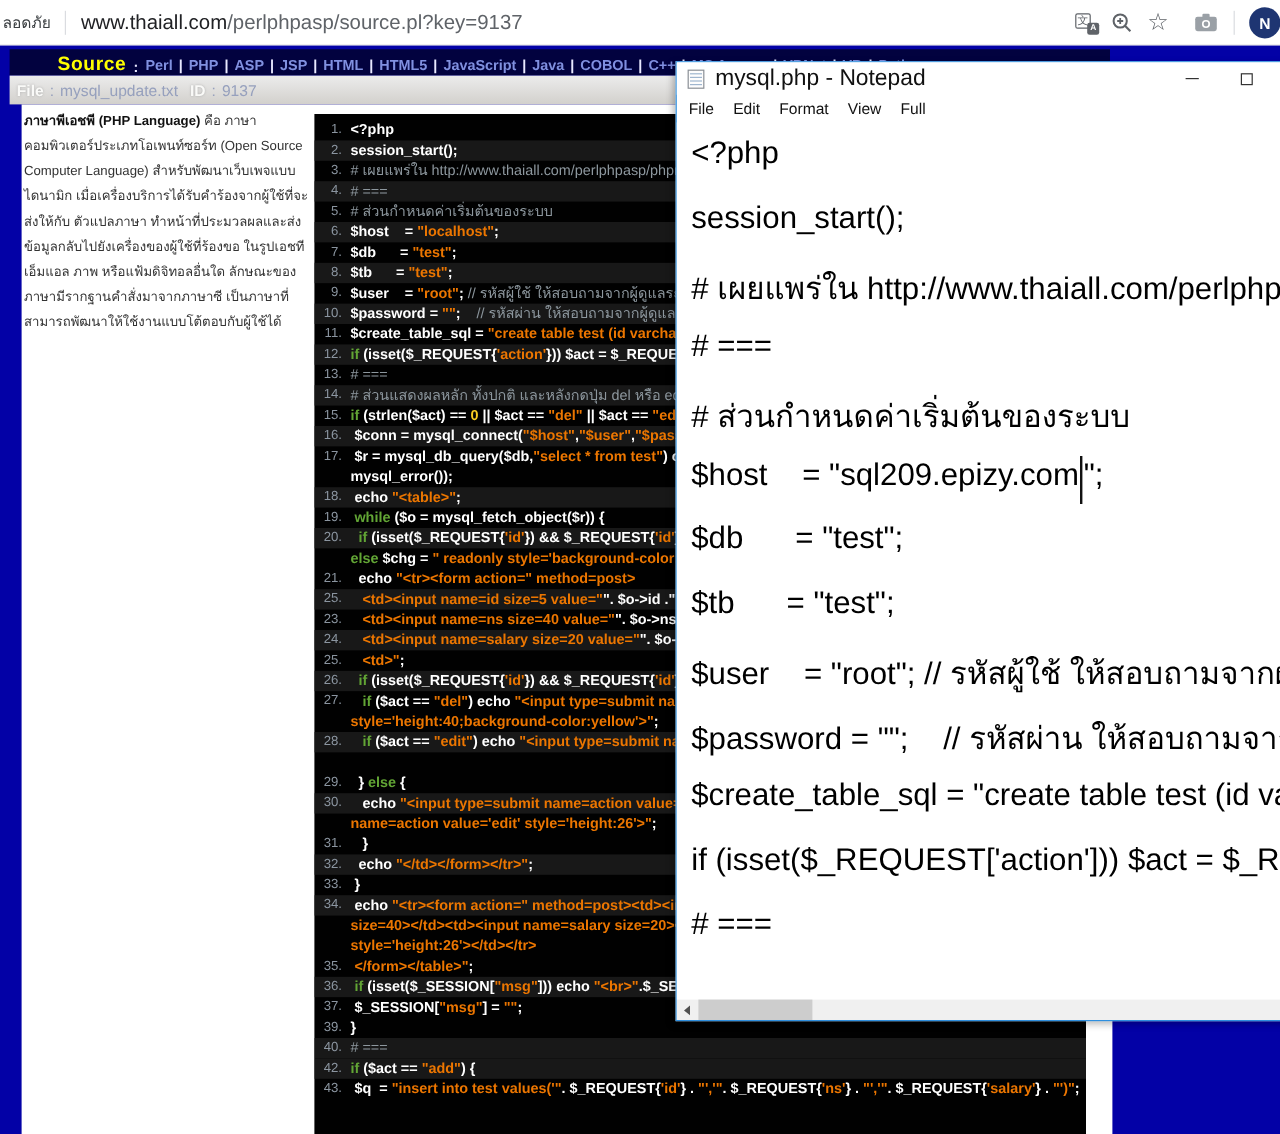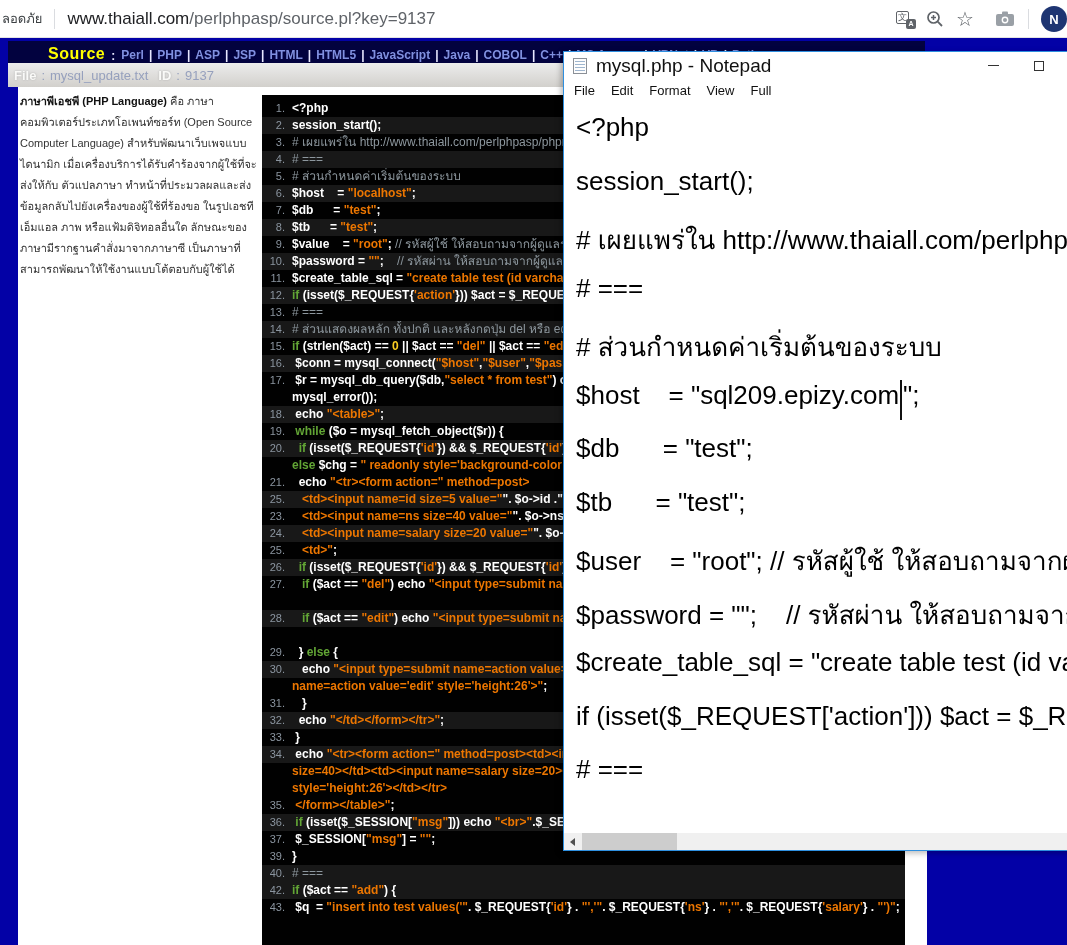--- a/index.html
+++ b/index.html
@@ -159,42 +159,42 @@
     <div id="codebox">
       <div id="code-rows">
           <div class="code-row"><span class="ln">1.</span><span class="ct"><span class="tok-p">&lt;?php</span></span></div>
           <div class="code-row stripe"><span class="ln">2.</span><span class="ct"><span class="tok-p">session_start();</span></span></div>
           <div class="code-row"><span class="ln">3.</span><span class="ct"><span class="tok-c"># เผยแพร่ใน http://www.thaiall.com/perlphpasp/phpmysqlnew.htm</span></span></div>
           <div class="code-row stripe"><span class="ln">4.</span><span class="ct"><span class="tok-c"># ===</span></span></div>
           <div class="code-row"><span class="ln">5.</span><span class="ct"><span class="tok-c"># ส่วนกำหนดค่าเริ่มต้นของระบบ</span></span></div>
           <div class="code-row stripe"><span class="ln">6.</span><span class="ct"><span class="tok-p">$host    = </span><span class="tok-s">"localhost"</span><span class="tok-p">;</span></span></div>
           <div class="code-row"><span class="ln">7.</span><span class="ct"><span class="tok-p">$db      = </span><span class="tok-s">"test"</span><span class="tok-p">;</span></span></div>
           <div class="code-row stripe"><span class="ln">8.</span><span class="ct"><span class="tok-p">$tb      = </span><span class="tok-s">"test"</span><span class="tok-p">;</span></span></div>
-          <div class="code-row"><span class="ln">9.</span><span class="ct"><span class="tok-p">$value    = </span><span class="tok-s">"root"</span><span class="tok-p">; </span><span class="tok-c">// รหัสผู้ใช้ ให้สอบถามจากผู้ดูแลระบบ</span></span></div>
+          <div class="code-row"><span class="ln">9.</span><span class="ct"><span class="tok-p">$user    = </span><span class="tok-s">"root"</span><span class="tok-p">; </span><span class="tok-c">// รหัสผู้ใช้ ให้สอบถามจากผู้ดูแลระบบ</span></span></div>
           <div class="code-row stripe"><span class="ln">10.</span><span class="ct"><span class="tok-p">$password = </span><span class="tok-s">""</span><span class="tok-p">;    </span><span class="tok-c">// รหัสผ่าน ให้สอบถามจากผู้ดูแลระบบ</span></span></div>
           <div class="code-row"><span class="ln">11.</span><span class="ct"><span class="tok-p">$create_table_sql = </span><span class="tok-s">"create table test (id varchar(5), ns varchar(40), salary int)"</span><span class="tok-p">;</span></span></div>
           <div class="code-row stripe"><span class="ln">12.</span><span class="ct"><span class="tok-k">if</span><span class="tok-p"> (isset($_REQUEST{</span><span class="tok-s">'action'</span><span class="tok-p">})) $act = $_REQUEST{</span><span class="tok-s">'action'</span><span class="tok-p">};</span></span></div>
           <div class="code-row"><span class="ln">13.</span><span class="ct"><span class="tok-c"># ===</span></span></div>
           <div class="code-row stripe"><span class="ln">14.</span><span class="ct"><span class="tok-c"># ส่วนแสดงผลหลัก ทั้งปกติ และหลังกดปุ่ม del หรือ edit</span></span></div>
           <div class="code-row"><span class="ln">15.</span><span class="ct"><span class="tok-k">if</span><span class="tok-p"> (strlen($act) == </span><span class="tok-l">0</span><span class="tok-p"> || $act == </span><span class="tok-s">"del"</span><span class="tok-p"> || $act == </span><span class="tok-s">"edit"</span><span class="tok-p">) {</span></span></div>
           <div class="code-row stripe"><span class="ln">16.</span><span class="ct"><span class="tok-p"> $conn = mysql_connect(</span><span class="tok-s">"$host"</span><span class="tok-p">,</span><span class="tok-s">"$user"</span><span class="tok-p">,</span><span class="tok-s">"$password"</span><span class="tok-p">);</span></span></div>
           <div class="code-row"><span class="ln">17.</span><span class="ct"><span class="tok-p"> $r = mysql_db_query($db,</span><span class="tok-s">"select * from test"</span><span class="tok-p">) or die(</span></span></div>
           <div class="code-row"><span class="ln"></span><span class="ct"><span class="tok-p">mysql_error());</span></span></div>
           <div class="code-row stripe"><span class="ln">18.</span><span class="ct"><span class="tok-p"> echo </span><span class="tok-s">"&lt;table&gt;"</span><span class="tok-p">;</span></span></div>
           <div class="code-row"><span class="ln">19.</span><span class="ct"><span class="tok-p"> </span><span class="tok-k">while</span><span class="tok-p"> ($o = mysql_fetch_object($r)) {</span></span></div>
           <div class="code-row stripe"><span class="ln">20.</span><span class="ct"><span class="tok-p">  </span><span class="tok-k">if</span><span class="tok-p"> (isset($_REQUEST{</span><span class="tok-s">'id'</span><span class="tok-p">}) &amp;&amp; $_REQUEST{</span><span class="tok-s">'id'</span><span class="tok-p">} == $o-&gt;id) $chg = </span><span class="tok-s">""</span><span class="tok-p">; </span></span></div>
           <div class="code-row"><span class="ln"></span><span class="ct"><span class="tok-k">else</span><span class="tok-p"> $chg = </span><span class="tok-s">" readonly style='background-color:#dddddd'"</span><span class="tok-p">;</span></span></div>
           <div class="code-row"><span class="ln">21.</span><span class="ct"><span class="tok-p">  echo </span><span class="tok-s">"&lt;tr&gt;&lt;form action=" method=post&gt;</span></span></div>
           <div class="code-row stripe"><span class="ln">25.</span><span class="ct"><span class="tok-s">   &lt;td&gt;&lt;input name=id size=5 value="</span><span class="tok-p">". $o-&gt;id ."</span><span class="tok-s"> $chg&gt;&lt;/td&gt;</span></span></div>
           <div class="code-row"><span class="ln">23.</span><span class="ct"><span class="tok-s">   &lt;td&gt;&lt;input name=ns size=40 value="</span><span class="tok-p">". $o-&gt;ns ."</span><span class="tok-s"> $chg&gt;&lt;/td&gt;</span></span></div>
           <div class="code-row stripe"><span class="ln">24.</span><span class="ct"><span class="tok-s">   &lt;td&gt;&lt;input name=salary size=20 value="</span><span class="tok-p">". $o-&gt;salary ."</span><span class="tok-s"> $chg&gt;&lt;/td&gt;</span></span></div>
           <div class="code-row"><span class="ln">25.</span><span class="ct"><span class="tok-s">   &lt;td&gt;"</span><span class="tok-p">;</span></span></div>
           <div class="code-row stripe"><span class="ln">26.</span><span class="ct"><span class="tok-p">  </span><span class="tok-k">if</span><span class="tok-p"> (isset($_REQUEST{</span><span class="tok-s">'id'</span><span class="tok-p">}) &amp;&amp; $_REQUEST{</span><span class="tok-s">'id'</span><span class="tok-p">} == $o-&gt;id) {</span></span></div>
           <div class="code-row"><span class="ln">27.</span><span class="ct"><span class="tok-p">   </span><span class="tok-k">if</span><span class="tok-p"> ($act == </span><span class="tok-s">"del"</span><span class="tok-p">) echo </span><span class="tok-s">"&lt;input type=submit name=action value='del' </span></span></div>
-          <div class="code-row"><span class="ln"></span></div>
+          <div class="code-row"><span class="ln"></span><span class="ct"><span class="tok-s">style='height:40;background-color:yellow'&gt;"</span><span class="tok-p">;</span></span></div>
           <div class="code-row stripe"><span class="ln">28.</span><span class="ct"><span class="tok-p">   </span><span class="tok-k">if</span><span class="tok-p"> ($act == </span><span class="tok-s">"edit"</span><span class="tok-p">) echo </span><span class="tok-s">"&lt;input type=submit name=action value='edit' </span></span></div>
           <div class="code-row"><span class="ln"></span></div>
           <div class="code-row"><span class="ln">29.</span><span class="ct"><span class="tok-p">  } </span><span class="tok-k">else</span><span class="tok-p"> {</span></span></div>
           <div class="code-row stripe"><span class="ln">30.</span><span class="ct"><span class="tok-p">   echo </span><span class="tok-s">"&lt;input type=submit name=action value='del' style='height:26'&gt; &lt;input type=submit </span></span></div>
           <div class="code-row"><span class="ln"></span><span class="ct"><span class="tok-s">name=action value='edit' style='height:26'&gt;"</span><span class="tok-p">;</span></span></div>
           <div class="code-row"><span class="ln">31.</span><span class="ct"><span class="tok-p">   }</span></span></div>
           <div class="code-row stripe"><span class="ln">32.</span><span class="ct"><span class="tok-p">  echo </span><span class="tok-s">"&lt;/td&gt;&lt;/form&gt;&lt;/tr&gt;"</span><span class="tok-p">;</span></span></div>
           <div class="code-row"><span class="ln">33.</span><span class="ct"><span class="tok-p"> }</span></span></div>
           <div class="code-row stripe"><span class="ln">34.</span><span class="ct"><span class="tok-p"> echo </span><span class="tok-s">"&lt;tr&gt;&lt;form action=" method=post&gt;&lt;td&gt;&lt;input name=id size=5&gt;&lt;/td&gt;&lt;td&gt;&lt;input name=ns </span></span></div>
           <div class="code-row"><span class="ln"></span><span class="ct"><span class="tok-s">size=40&gt;&lt;/td&gt;&lt;td&gt;&lt;input name=salary size=20&gt;&lt;/td&gt;&lt;td&gt;&lt;input type=submit name=action value=add </span></span></div>

